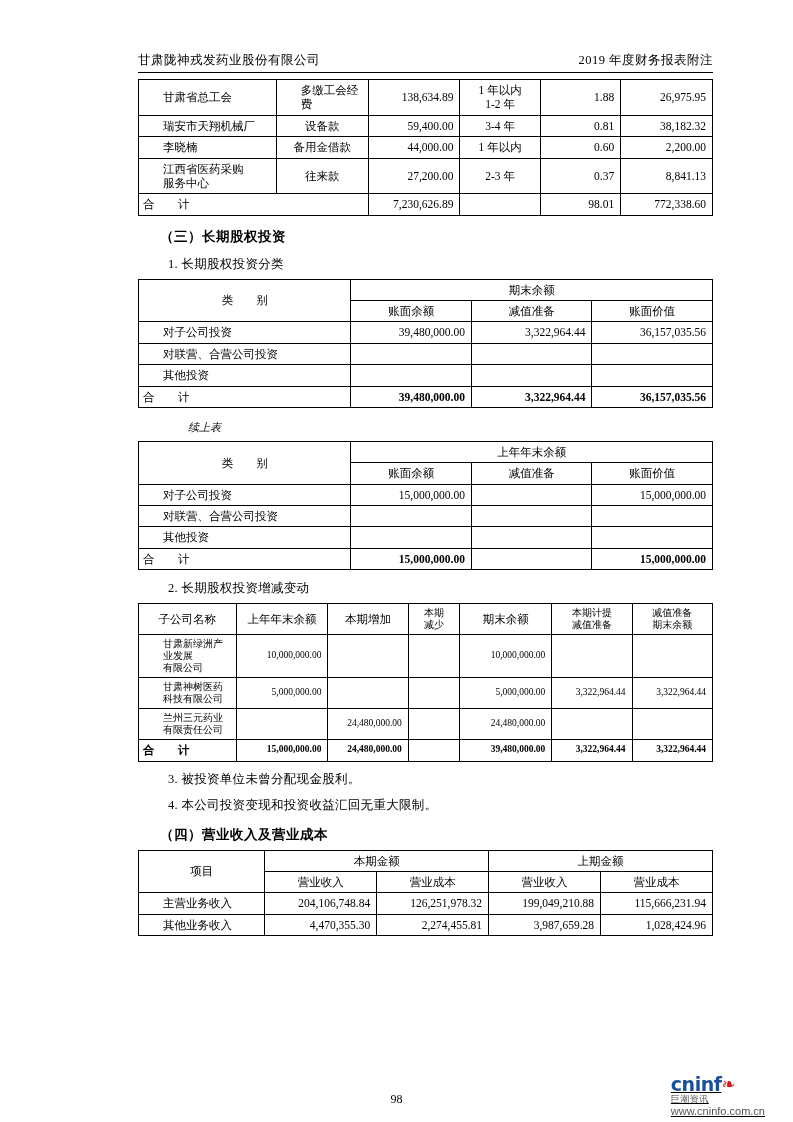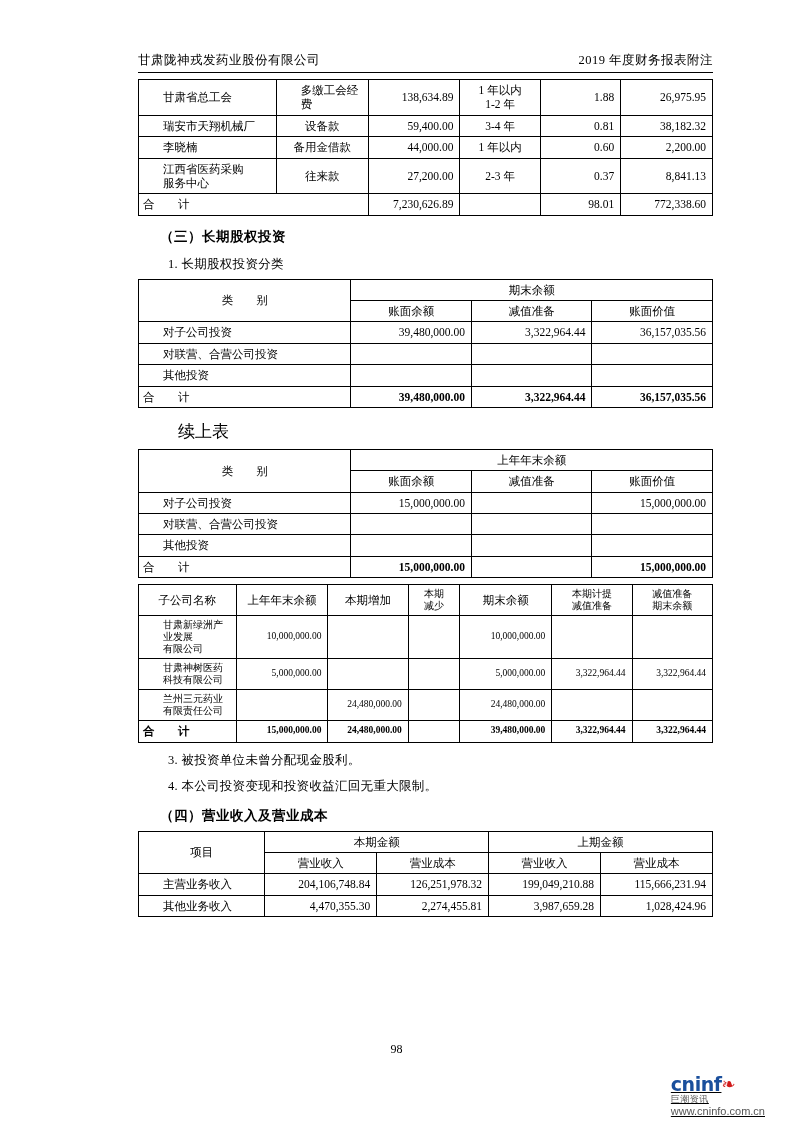--- a/index.html
+++ b/index.html
@@ -74,32 +74,33 @@
     font-size: 12.5px;
     margin: 10px 0 4px 30px;
     letter-spacing: 0.3px;
   }
   .para {
     font-size: 12.5px;
     margin: 9px 0 0 30px;
     letter-spacing: 0.3px;
   }
   .cont-label {
-    font-size: 17px;
-    margin: 12px 0 4px 40px;
+    font-size: 11px;
+    margin: 12px 0 4px 50px;
+    font-style: italic;
   }
 
   .small-cell { font-size: 10px; line-height: 1.2; }
   .tiny-num { font-size: 9.5px; }
 
   .page-number {
     position: absolute;
     left: 0;
     right: 0;
-    top: 1042px;
+    top: 1092px;
     text-align: center;
     font-size: 12px;
   }
   .footer-logo {
     position: absolute;
     right: 28px;
     top: 1074px;
     text-align: left;
     line-height: 1.1;
     text-decoration: underline;
@@ -284,20 +285,21 @@
           <tr>
             <td class="total-label">合　计</td>
             <td class="num bold">15,000,000.00</td>
             <td class="num bold"></td>
             <td class="num bold">15,000,000.00</td>
           </tr>
         </tbody>
       </table>
     </div>
 
+    <div class="sub-title">2. 长期股权投资增减变动</div>
 
     <div class="tbl-wrap">
       <table>
         <colgroup>
           <col style="width:17%">
           <col style="width:16%">
           <col style="width:14%">
           <col style="width:9%">
           <col style="width:16%">
           <col style="width:14%">

